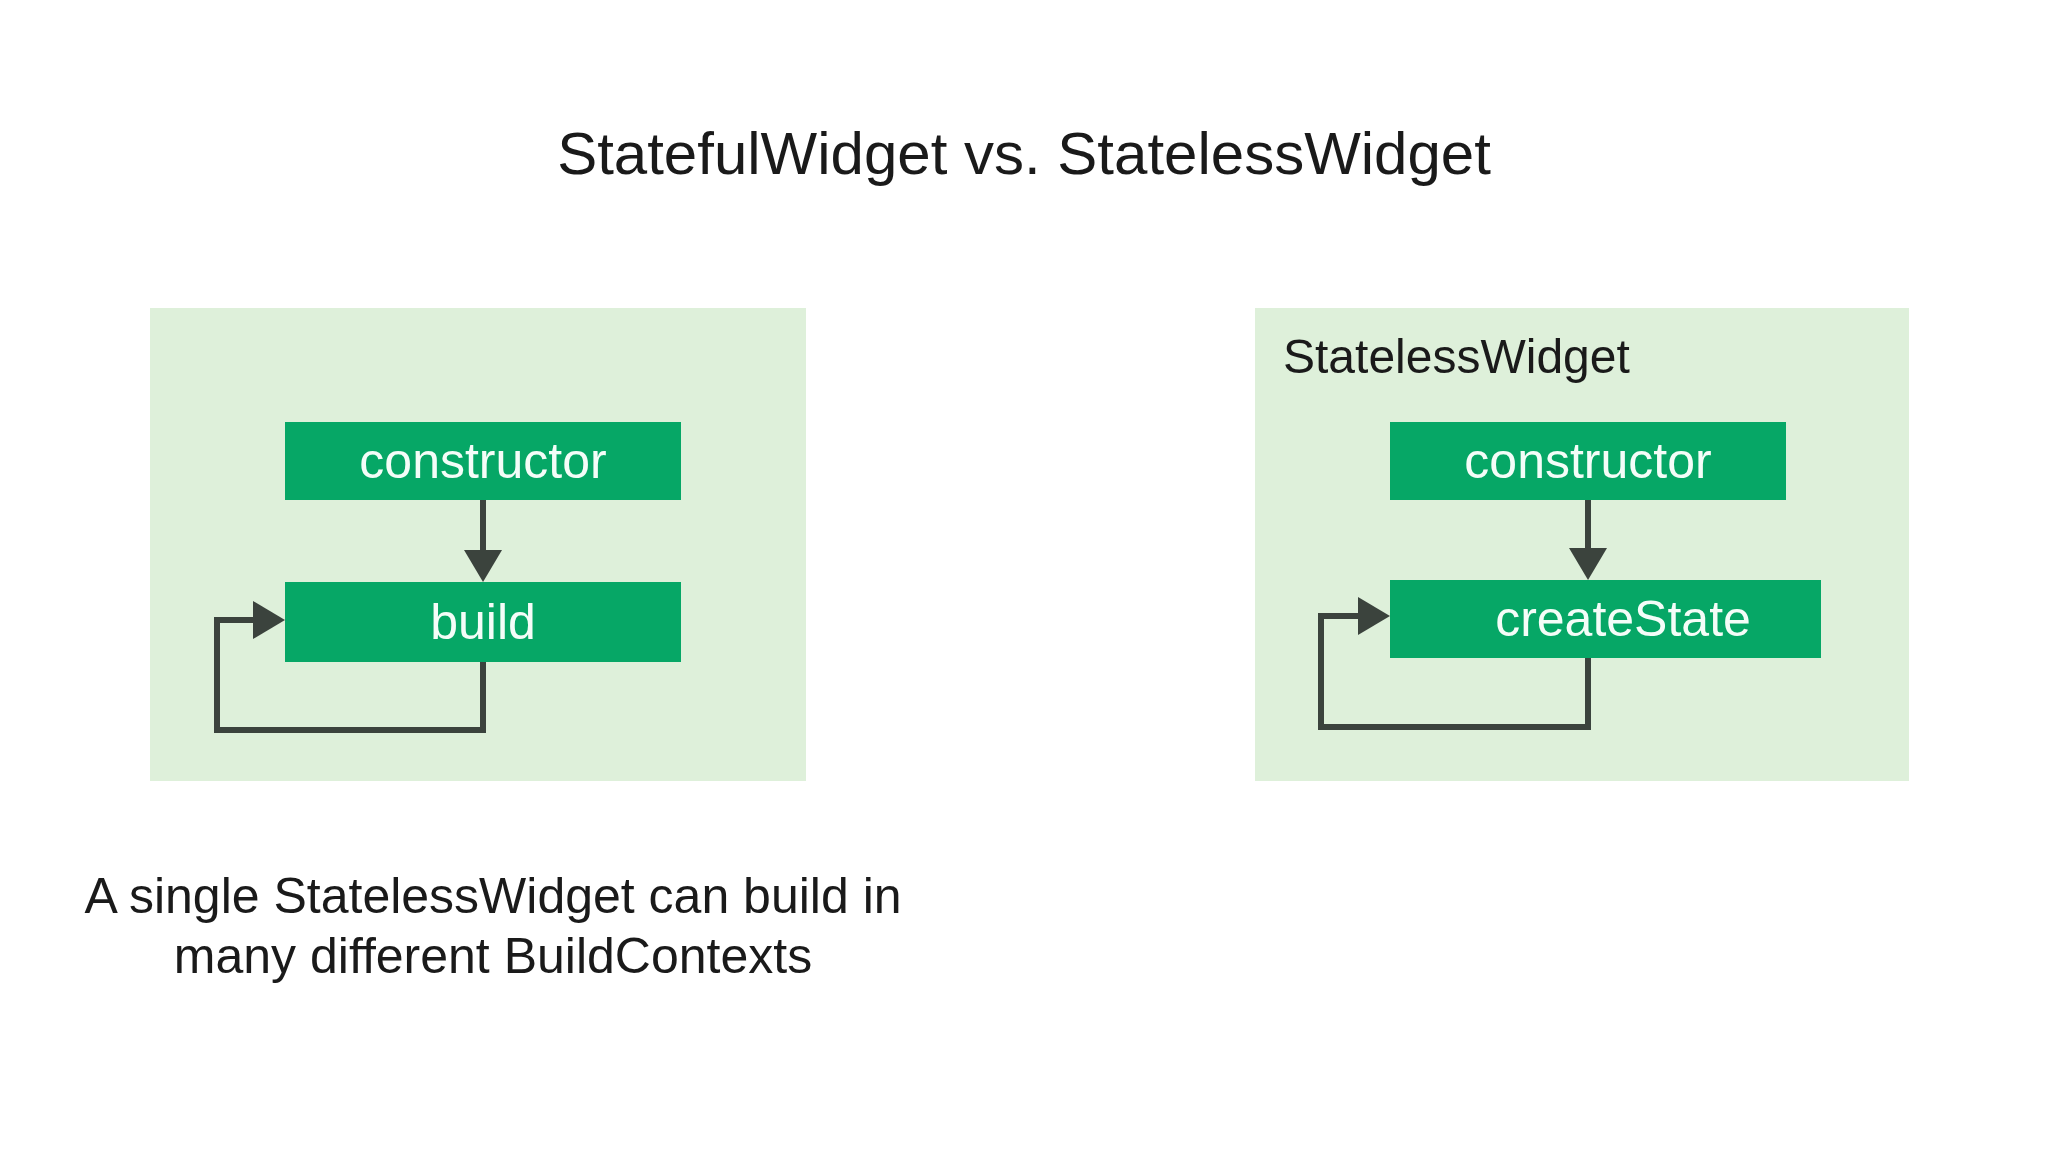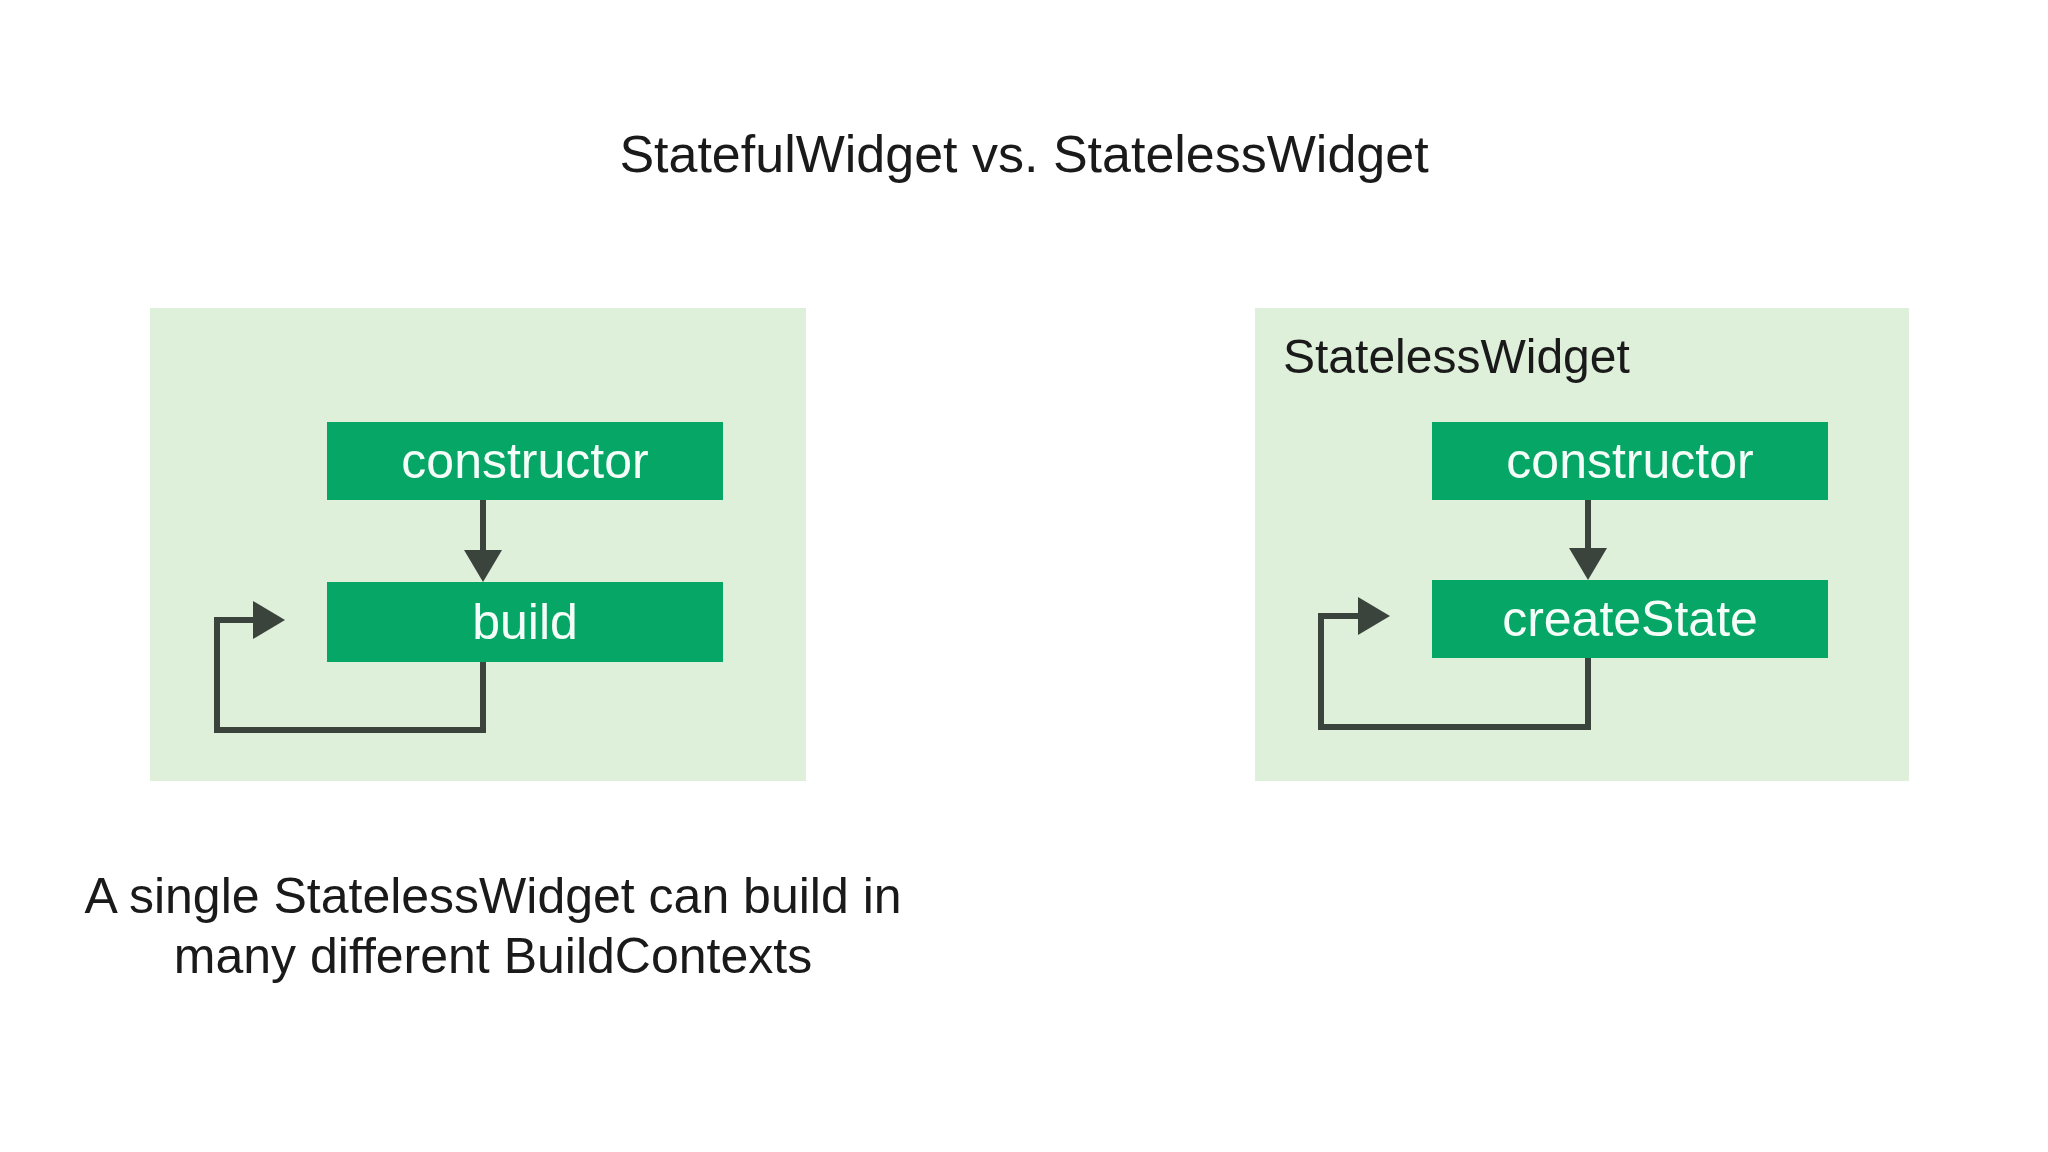--- a/index.html
+++ b/index.html
@@ -13,21 +13,21 @@
     overflow: hidden;
     color: var(--ink, #1a1a1a);
   }
 
   .title {
     position: absolute;
     left: 0; right: 0;
     top: 112px;
     margin: 0;
     text-align: center;
-    font-size: 52px;
+    font-size: 60px;
     line-height: 84px;
     font-weight: 400;
     color: var(--ink, #1a1a1a);
   }
 
   .panel {
     position: absolute;
     top: 308px;
     width: 656px;
     height: 473px;
@@ -50,25 +50,24 @@
     position: absolute;
     left: 135px;
     width: 396px;
     background: var(--node-green, #06a766);
     color: var(--node-text, #f4fdf8);
     font-size: 50px;
     display: flex;
     align-items: center;
     justify-content: center;
     white-space: nowrap;
-    margin-left: 42px;
   }
   .node.top { top: 114px; height: 78px; }
   .panel.left  .node.bottom { top: 274px; height: 80px; }
-  .panel.right .node.bottom { top: 272px; height: 78px; }
+  .panel.right .node.bottom { top: 272px; height: 78px; padding-left: 35px; }
 
   .seg { position: absolute; background: var(--arrow, #3b433d); }
 
   .head-down {
     position: absolute; width: 0; height: 0;
     border-left: 19px solid transparent;
     border-right: 19px solid transparent;
     border-top: 32px solid var(--arrow, #3b433d);
   }
   .head-right {

